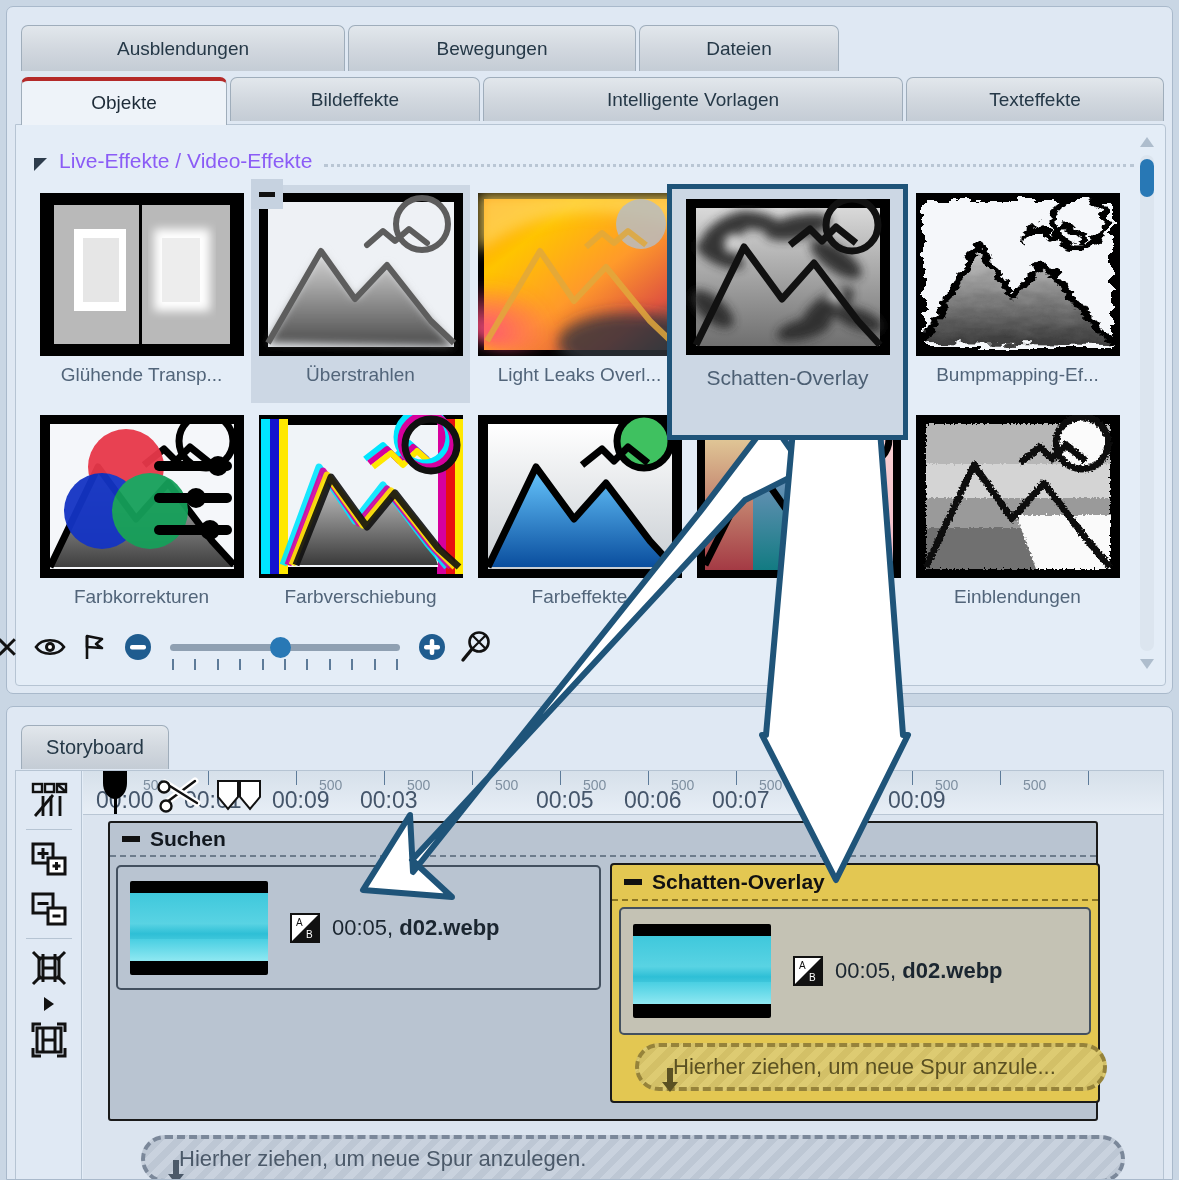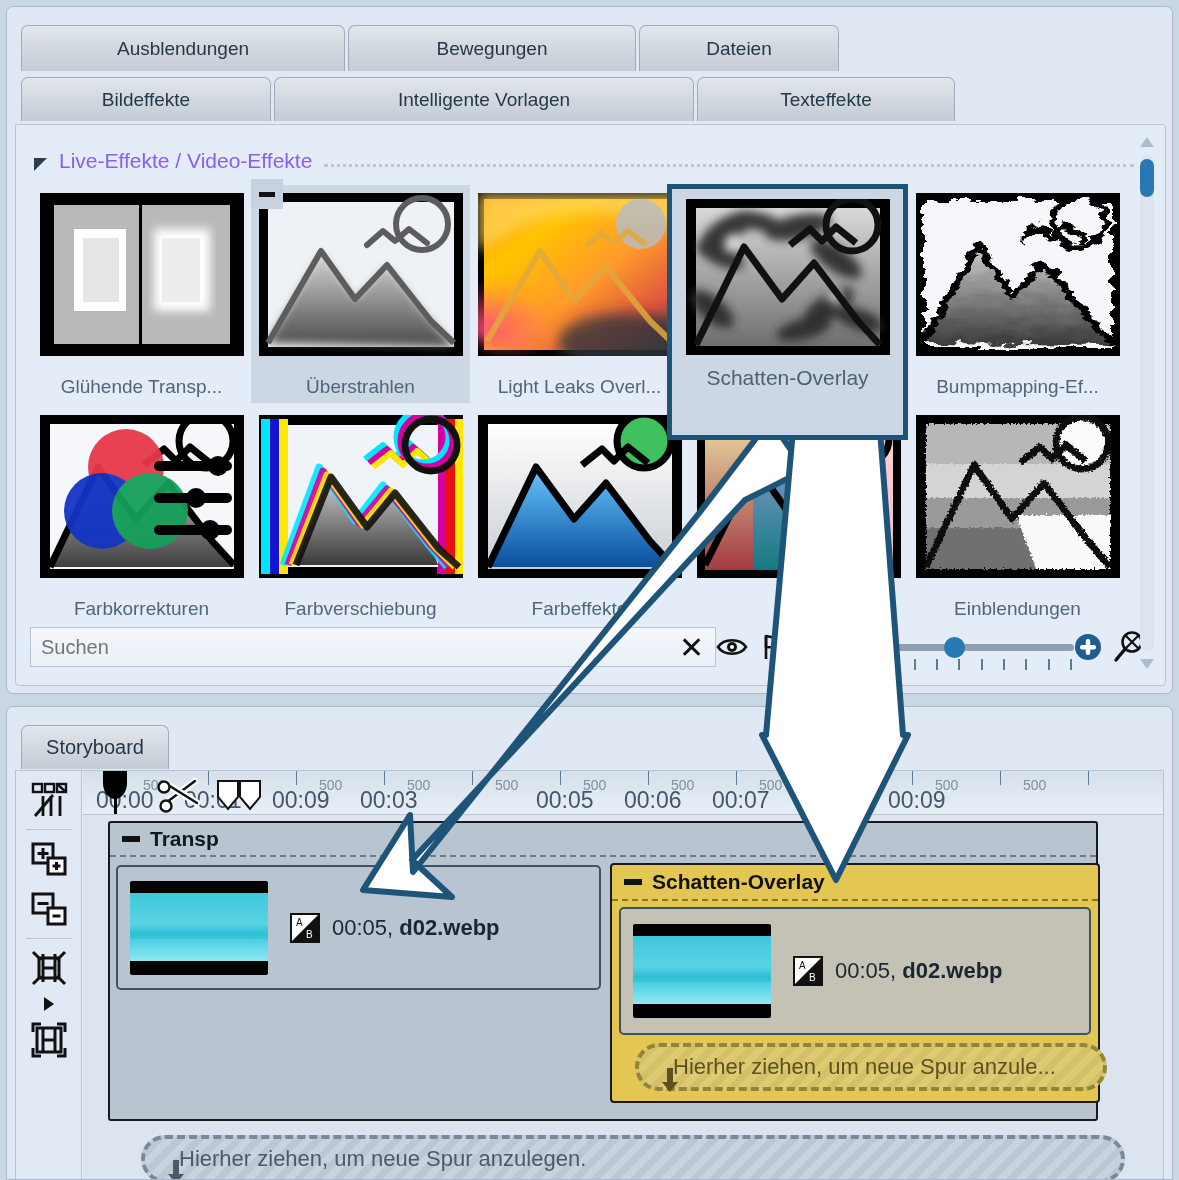--- a/index.html
+++ b/index.html
@@ -105,21 +105,21 @@
   .eff-cell.sel { background: #ccd7e4; }
 
   .thumb {
     width: 204px; height: 163px;
     margin-top: 8px;
     position: relative;
     overflow: hidden;
     background: #000;
   }
   .eff-label {
-    margin-top: 20px;
+    margin-top: 8px;
     font-size: 19px; color: #52657a;
     white-space: nowrap; overflow: hidden;
     max-width: 215px; text-align: center;
   }
 
   .minus-badge {
     position: absolute; left: 0px; top: -6px;
     width: 32px; height: 30px;
     background: #c6d2e0;
     z-index: 5;
@@ -388,20 +388,23 @@
       </div>
     <div class="tab t3">
         <span>Bewegungen</span>
       </div>
     <div class="tab t4">
         <span>Dateien</span>
       </div>
   </div>
 
   <div class="tabrow" id="tabrow-bottom">
+    <div class="tab b1 active">
+        <span>Objekte</span>
+      </div>
     <div class="tab b3">
         <span>Bildeffekte</span>
       </div>
     <div class="tab b2">
         <span>Intelligente Vorlagen</span>
       </div>
     <div class="tab b4">
         <span>Texteffekte</span>
       </div>
   </div>
@@ -692,21 +695,20 @@
                 <circle cx="166" cy="28" r="26" fill="none" stroke="#111" stroke-width="7"></circle>
               </g>
             </svg>
           </div>
           <div class="eff-label">Einblendungen</div>
         </div>
       </div>
     </div>
 
     <div id="search-row">
-      <input id="search-input" type="text" placeholder="Suchen" style="">
       <div id="search-clear">✕</div>
 
       <div class="tool-ico">
         <svg width="32" height="24" viewBox="0 0 32 24">
           <path d="M2 12 C 8 3, 24 3, 30 12 C 24 21, 8 21, 2 12 Z" fill="none" stroke="#111" stroke-width="2.6"></path>
           <circle cx="16" cy="12" r="5" fill="#111"></circle>
           <circle cx="16" cy="12" r="2" fill="#fff"></circle>
         </svg>
       </div>
 
@@ -895,21 +897,21 @@
         <div class="head"></div>
         <div class="line"></div>
       </div>
     </div>
 
     <div id="tl-tracks">
 
       <div id="chapter-box">
         <div id="chapter-head">
           <span class="mini-minus"></span>
-          <span id="chapter-title">Transp</span>
+          <span id="chapter-title">Suchen</span>
         </div>
 
         <div class="clip-box" id="clip-main">
           <div class="clip-thumb">
             <div class="inner"></div>
           </div>
           <div class="ab-icon">
             <svg width="26" height="26" viewBox="0 0 26 26">
               <polygon points="0,0 26,0 0,26" fill="#fff"></polygon>
               <polygon points="26,0 26,26 0,26" fill="#111"></polygon>

